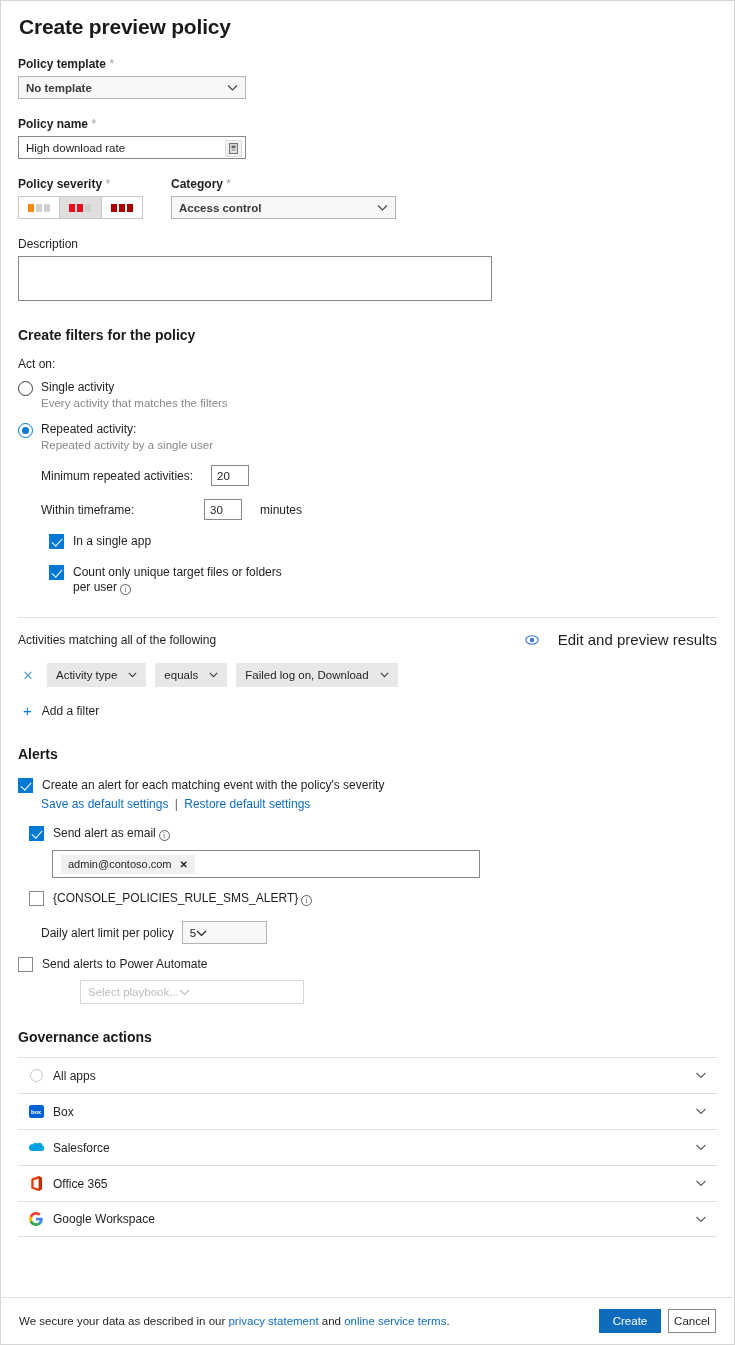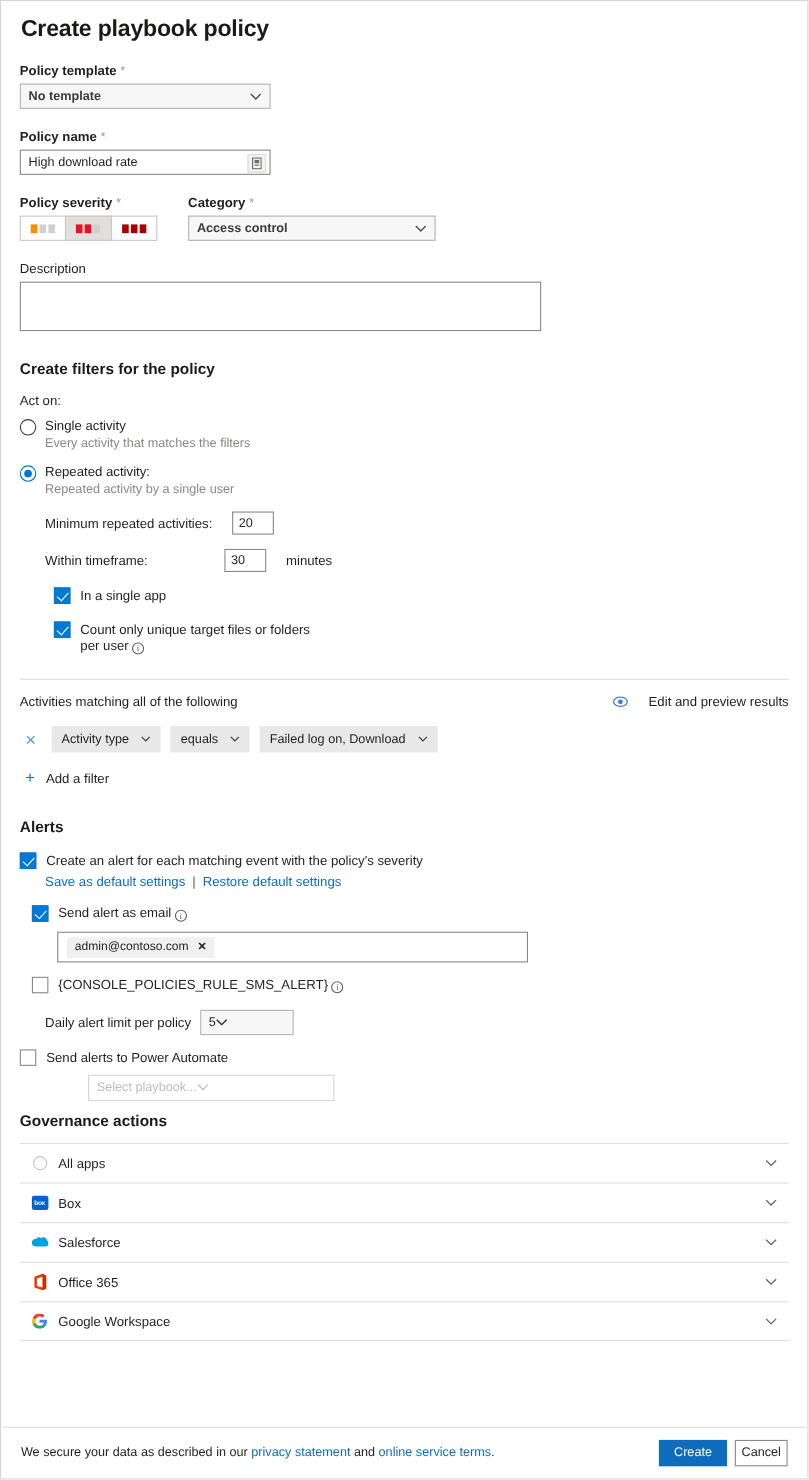--- a/index.html
+++ b/index.html
@@ -235,21 +235,21 @@
 
   
   .filter-head {
     display: flex;
     justify-content: space-between;
     align-items: center;
     margin-top: 13px;
   }
   .filter-head .ttl { font-size: 12px; color: #201f1e; }
   .preview-link {
-    font-size: 12px;
+    font-size: 15px;
     color: #201f1e;
     display: flex;
     align-items: center;
     gap: 19px;
   }
   .filter-row {
     display: flex;
     align-items: center;
     margin-top: 15px;
     gap: 9px;
@@ -417,21 +417,21 @@
     border: 1px solid #8a8886;
     min-width: 48px;
   }
 </style>
 </head>
 <body>
 
 <div class="page">
   <div class="content">
 
-    <div class="page-title">Create playbook policy</div>
+    <div class="page-title">Create preview policy</div>
 
     <div class="mt-block">
       <div class="field-label">
         <span>Policy template</span>
         <span class="req">*</span>
       </div>
       <div class="combo combo-template">
         <span>No template</span>
         <span class="chev">
           <svg width="11" height="7" viewBox="0 0 11 7">
@@ -647,21 +647,21 @@
 
     <div class="playbook">
       <span>Select playbook...</span>
       <span class="chev">
         <svg width="11" height="7" viewBox="0 0 11 7">
             <path d="M1 1l4.5 4.5L10 1" stroke="currentColor" stroke-width="1.2" fill="none"></path>
           </svg>
       </span>
     </div>
 
-    <div class="section-title" style="margin-top:10px">Governance actions</div>
+    <div class="section-title" style="margin-top:25px">Governance actions</div>
 
     <div class="gov-list">
 
       <div class="gov-row">
         <span class="gov-icon">
             <span class="circle-icon"></span>
           </span>
         <span class="gov-label">All apps</span>
         <span class="gov-chev">
           <svg width="12" height="7" viewBox="0 0 11 7">

